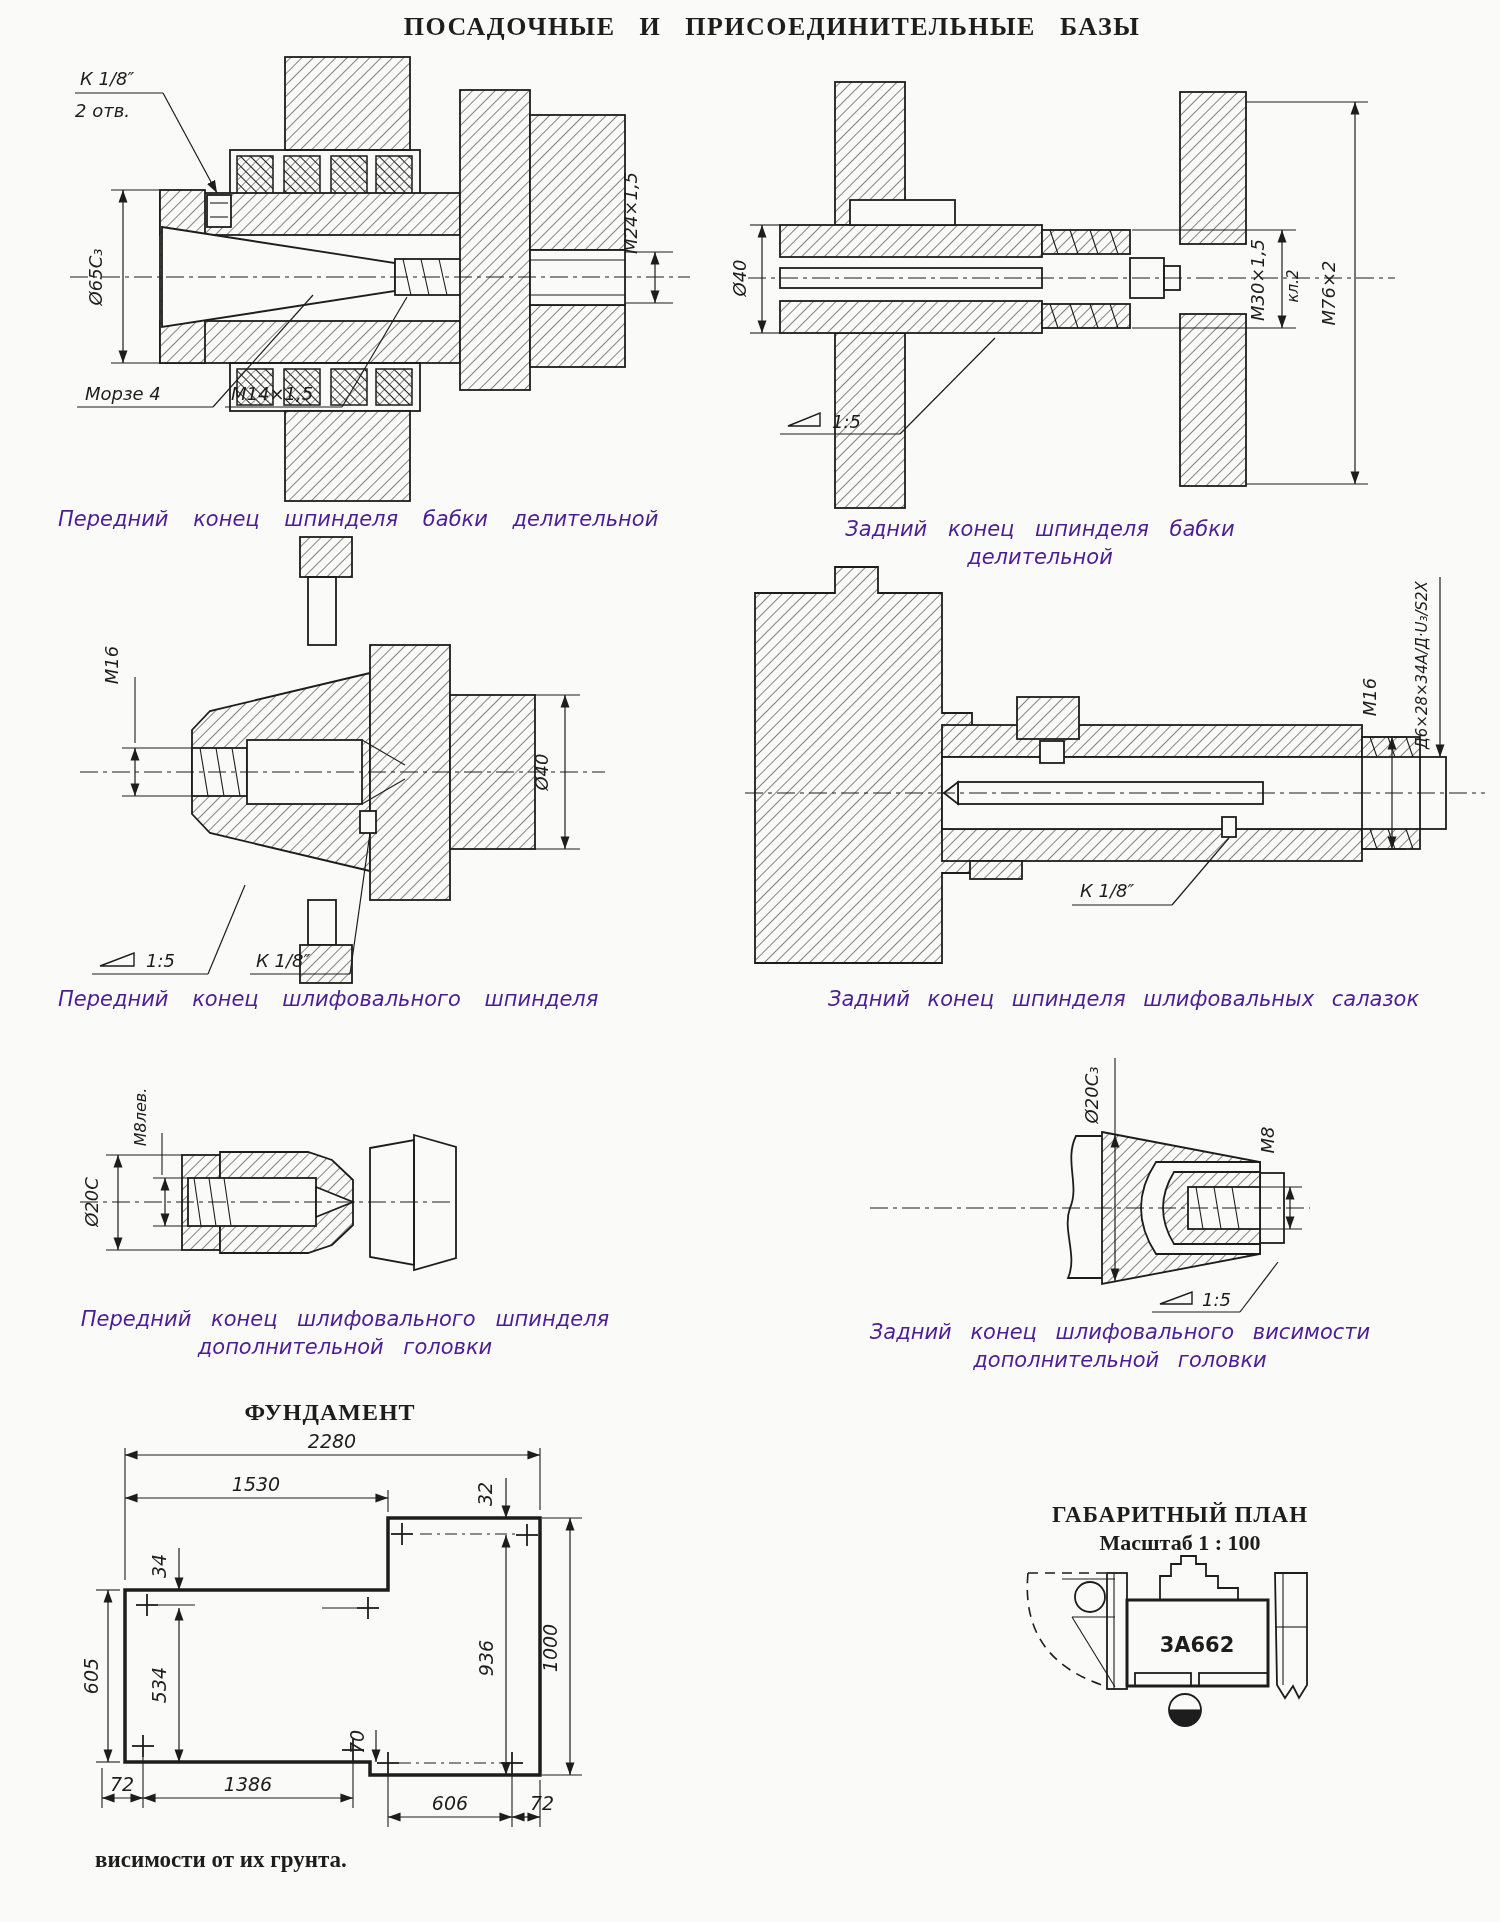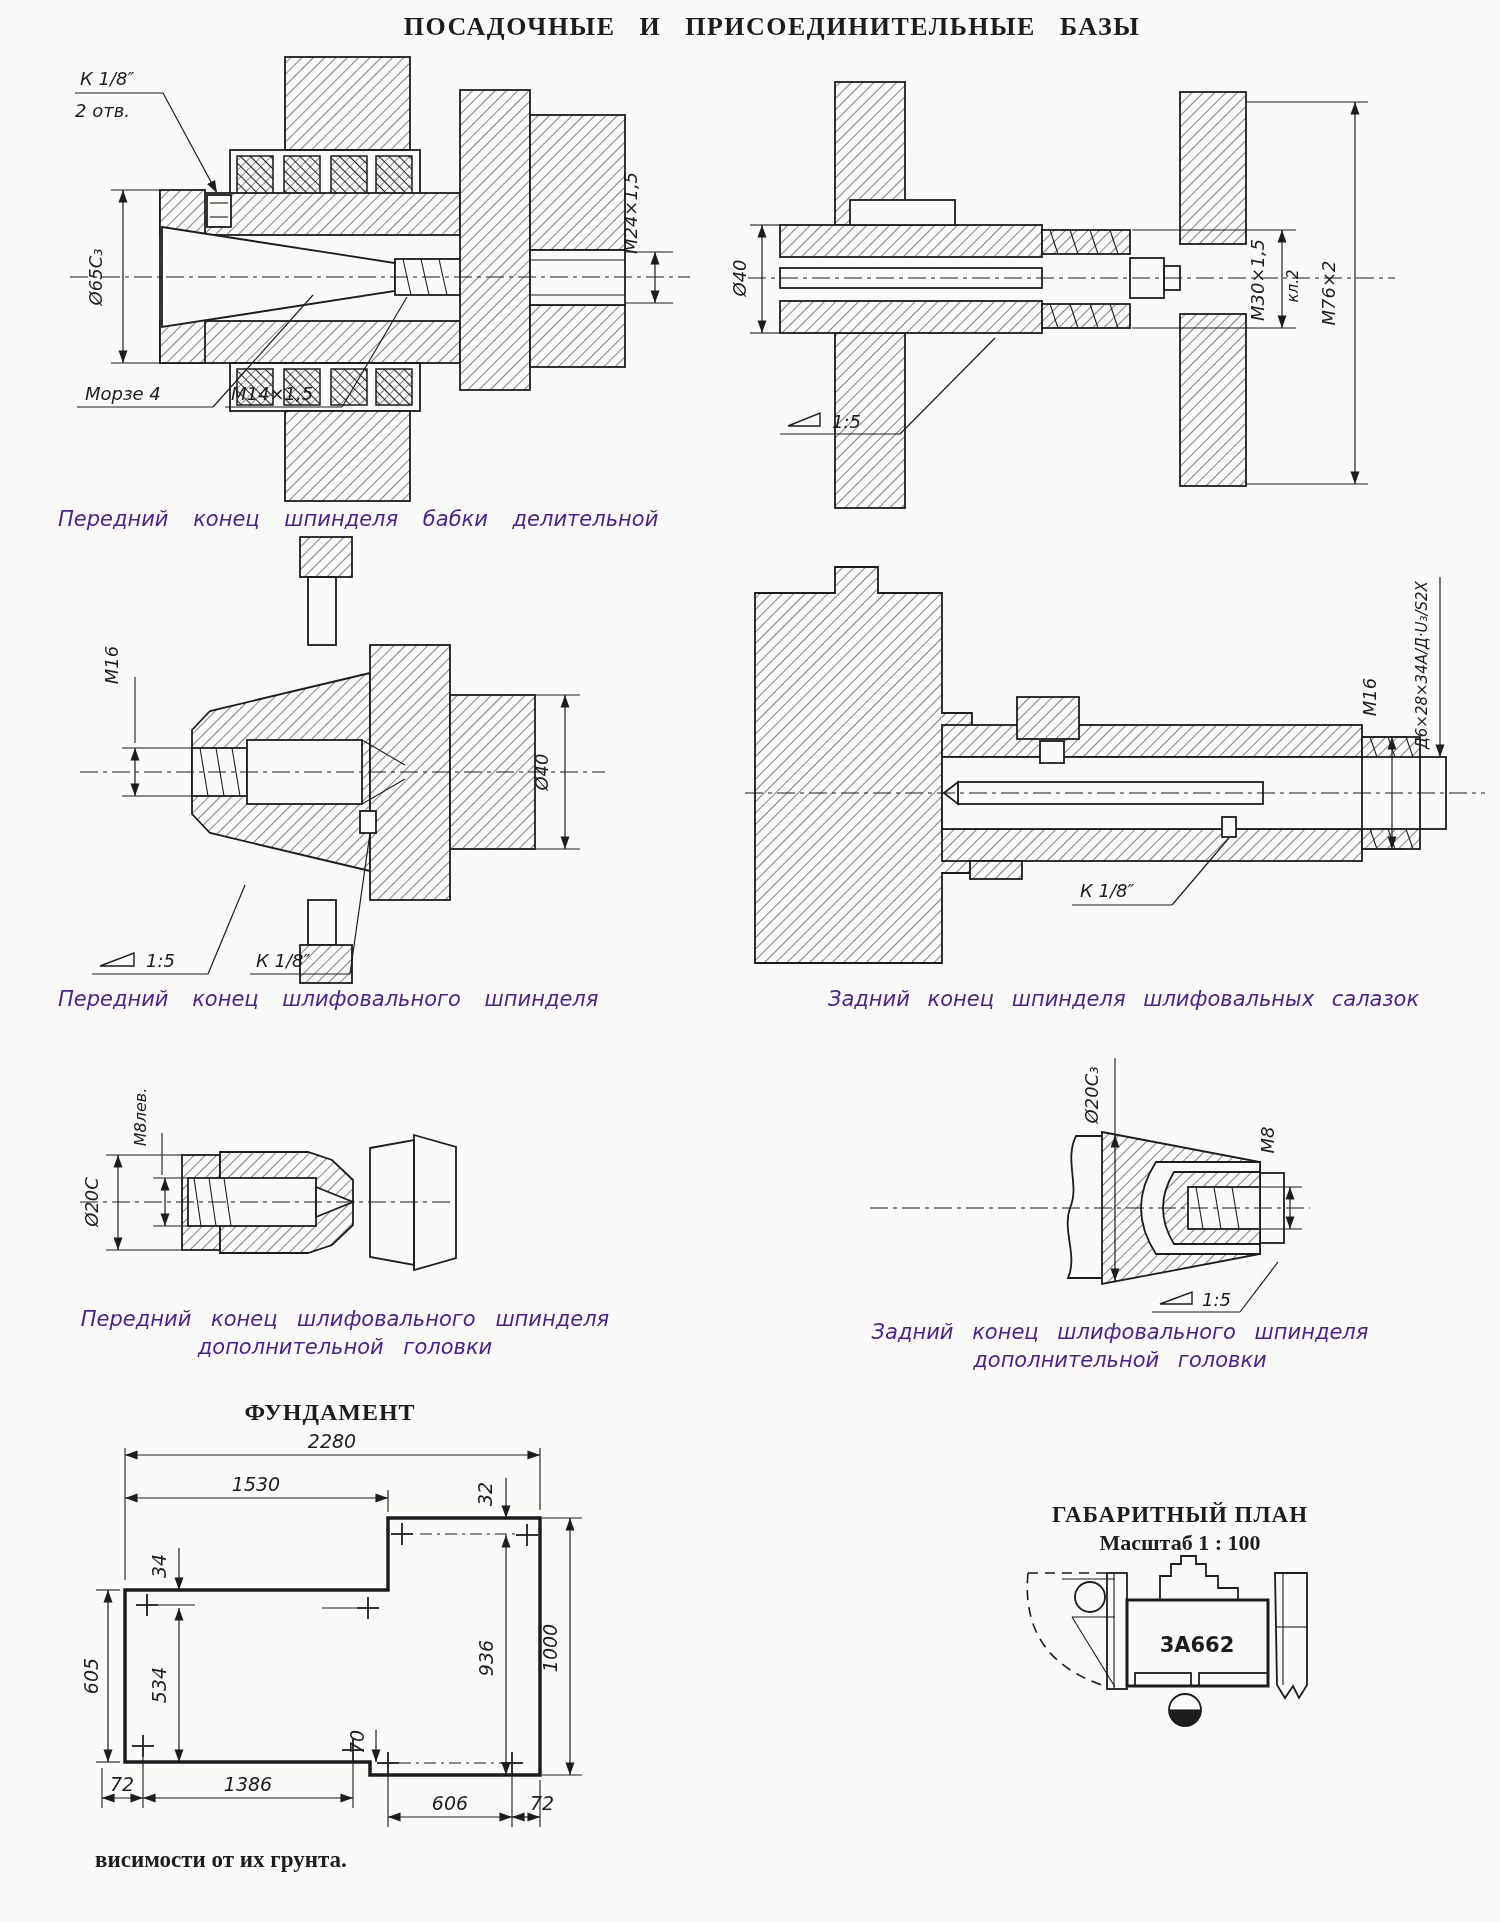--- a/index.html
+++ b/index.html
@@ -153,20 +153,24 @@
     <line class="t" x1="506" y1="22" x2="628" y2="22"></line>
         <line class="t" x1="506" y1="404" x2="628" y2="404"></line>
     <line class="d dd" x1="615" y1="22" x2="615" y2="404"></line>
     <text class="lb" transform="rotate(-90 595 213)" x="595" y="213">М76×2</text>
     <polygon points="48,346 80,346 80,333" fill="none" stroke="#1d1d1d" stroke-width="1.4"></polygon>
     <text class="ls" x="92" y="348">1:5</text>
     <line class="t" x1="40" y1="354" x2="160" y2="354"></line>
     <line class="d" x1="160" y1="354" x2="255" y2="258"></line>
   </g>
 </svg>
+<div class="cap" style="left:760px;top:515px;width:560px;text-align:center;word-spacing:14px">
+  <span>Задний конец шпинделя бабки</span>
+  <span class="l2">делительной</span>
+</div>
 
 <svg style="left:60px;top:515px" width="560" height="470" viewBox="0 0 560 470">
   <g>
     <rect class="h" x="240" y="22" width="52" height="40"></rect>
     <rect class="o" x="248" y="62" width="28" height="68"></rect>
     <polygon class="h" points="132,215 150,196 310,158 310,356 150,318 132,299"></polygon>
     <rect class="h" x="310" y="130" width="80" height="255"></rect>
     <rect class="o" x="248" y="385" width="28" height="45"></rect>
     <rect class="h" x="240" y="430" width="52" height="38"></rect>
     <rect class="h" x="390" y="180" width="85" height="154"></rect>
@@ -289,21 +293,21 @@
         <line class="t" x1="420" y1="189" x2="462" y2="189"></line>
     <line class="d dd" x1="450" y1="147" x2="450" y2="189"></line>
     <text class="lb" transform="rotate(-90 434 100)" x="434" y="100">М8</text>
     <polygon points="320,264 352,264 352,252" fill="none" stroke="#1d1d1d" stroke-width="1.4"></polygon>
     <text class="ls" x="362" y="266">1:5</text>
     <line class="t" x1="312" y1="272" x2="400" y2="272"></line>
     <line class="d" x1="400" y1="272" x2="438" y2="222"></line>
   </g>
 </svg>
 <div class="cap" style="left:820px;top:1318px;width:600px;text-align:center;word-spacing:12px">
-  <span>Задний конец шлифовального шпинделя</span>
+  <span>Задний конец шлифовального висимости</span>
   <span class="l2">дополнительной головки</span>
 </div>
 
 <div id="found-title" class="heading">ФУНДАМЕНТ</div>
 <svg style="left:90px;top:1430px" width="560" height="400" viewBox="0 0 560 400">
   <g>
     <path class="o3" d="M35,160 H298 V88 H450 V345 H280 V332 H35 Z"></path>
     <line class="t" x1="12" y1="338" x2="12" y2="378"></line>
   </g>
   <g stroke="#1d1d1d" stroke-width="1.8">

